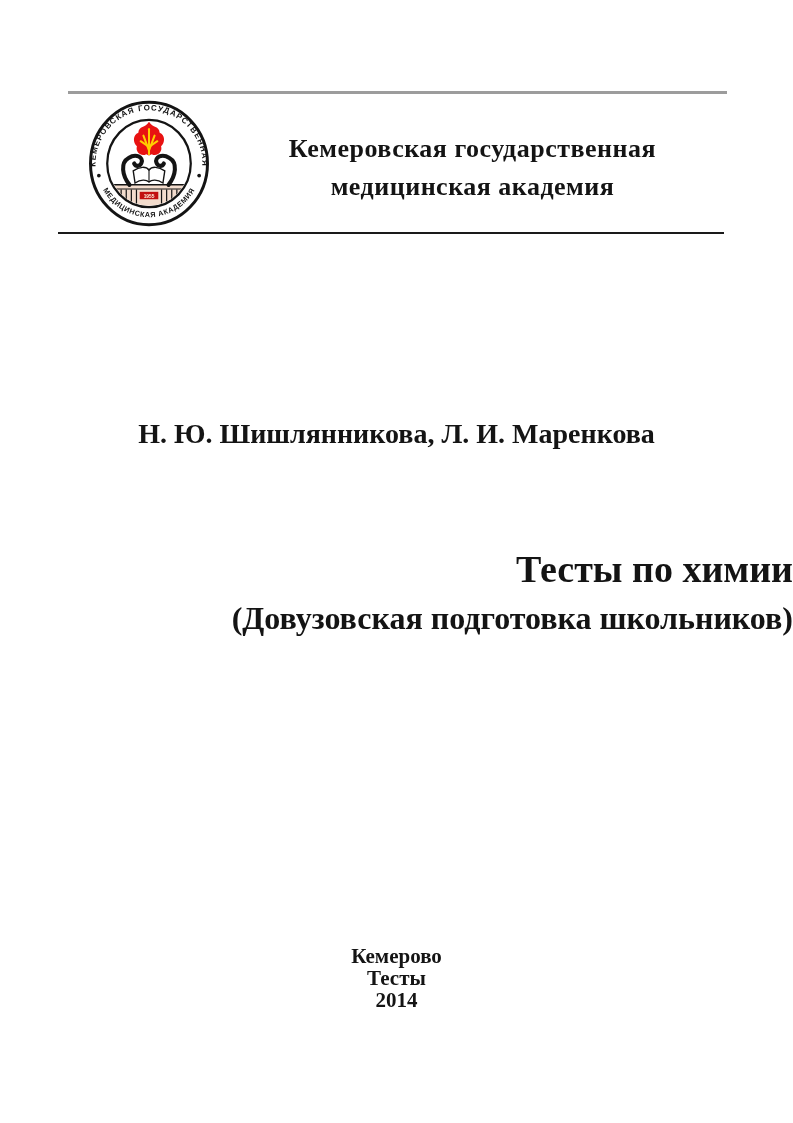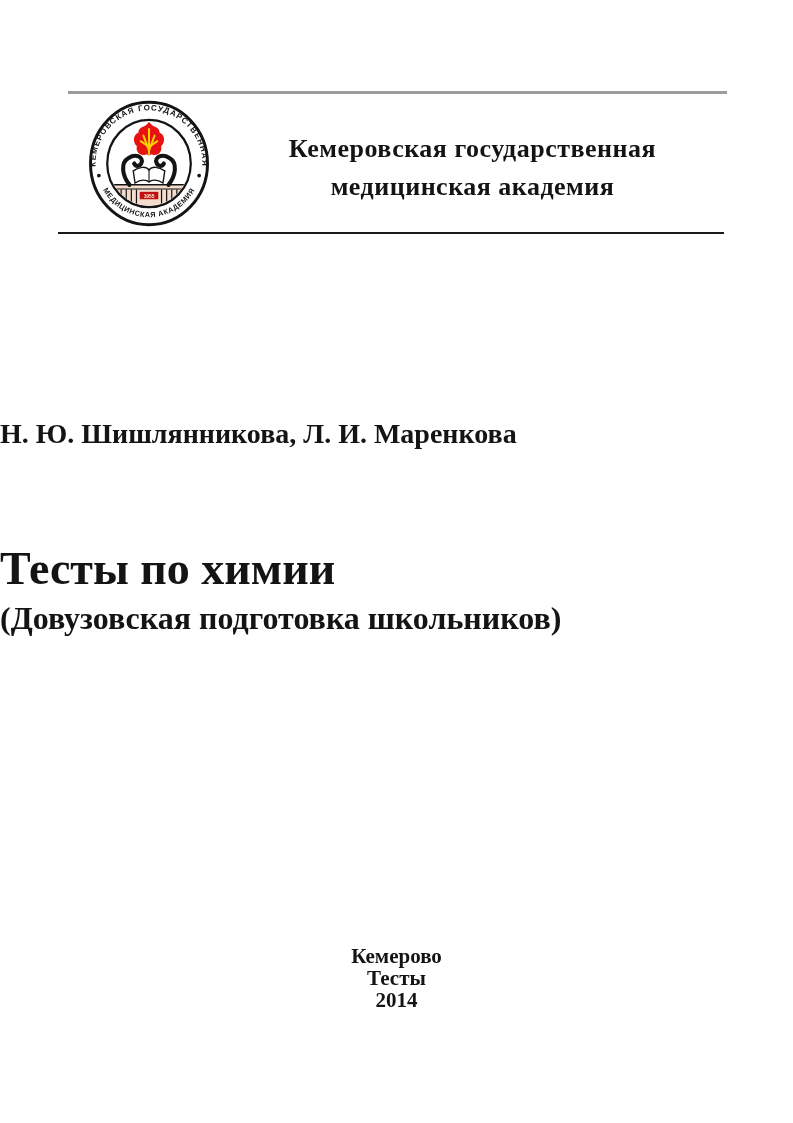--- a/index.html
+++ b/index.html
@@ -36,39 +36,40 @@
     text-align: center;
     font-weight: bold;
     font-size: 26px;
     line-height: 38px;
     letter-spacing: 0.5px;
   }
   .authors {
     position: absolute;
     left: 0; top: 418px;
     width: 793px;
+    text-align: center;
     font-weight: bold;
     font-size: 28px;
   }
   .book-title {
     position: absolute;
     left: 0; top: 543px;
     width: 793px;
     margin: 0;
-    text-align: left;
+    text-align: right;
     font-weight: bold;
-    font-size: 46px;
+    font-size: 38px;
     line-height: 52px;
     font-family: Liberation Serif, serif;
   }
   .book-subtitle {
     position: absolute;
     left: 0; top: 600px;
     width: 793px;
-    text-align: left;
+    text-align: right;
     font-weight: bold;
     font-size: 32px;
   }
   .imprint {
     position: absolute;
     left: 0; top: 945px;
     width: 793px;
     text-align: center;
     font-weight: bold;
     font-size: 21px;

